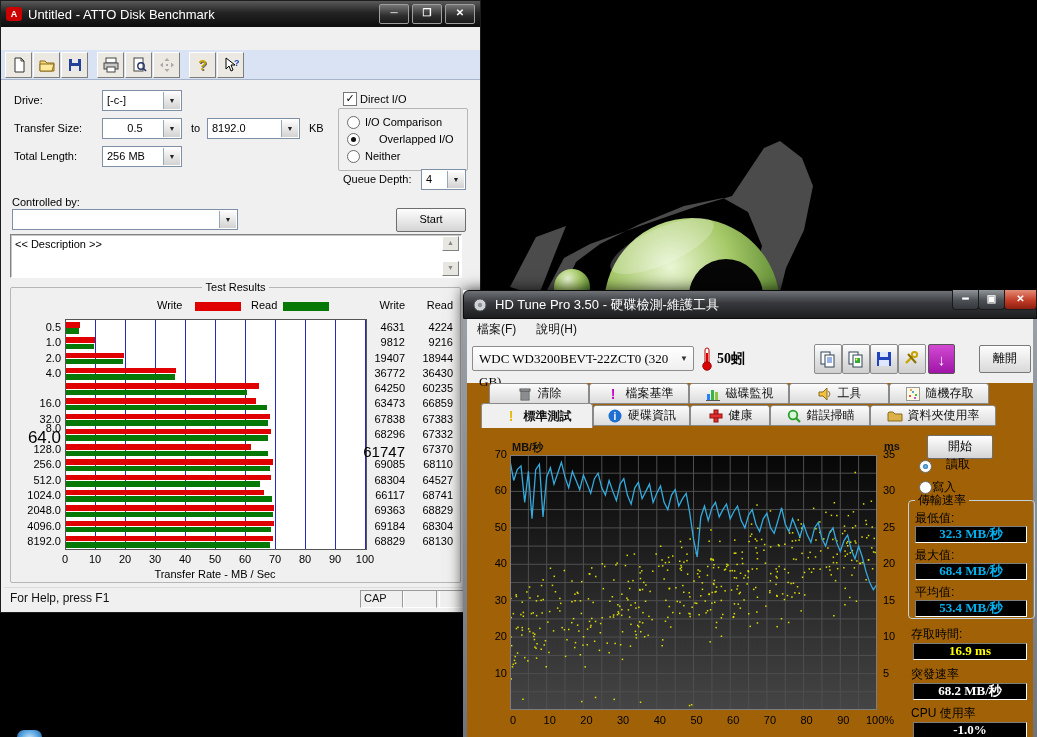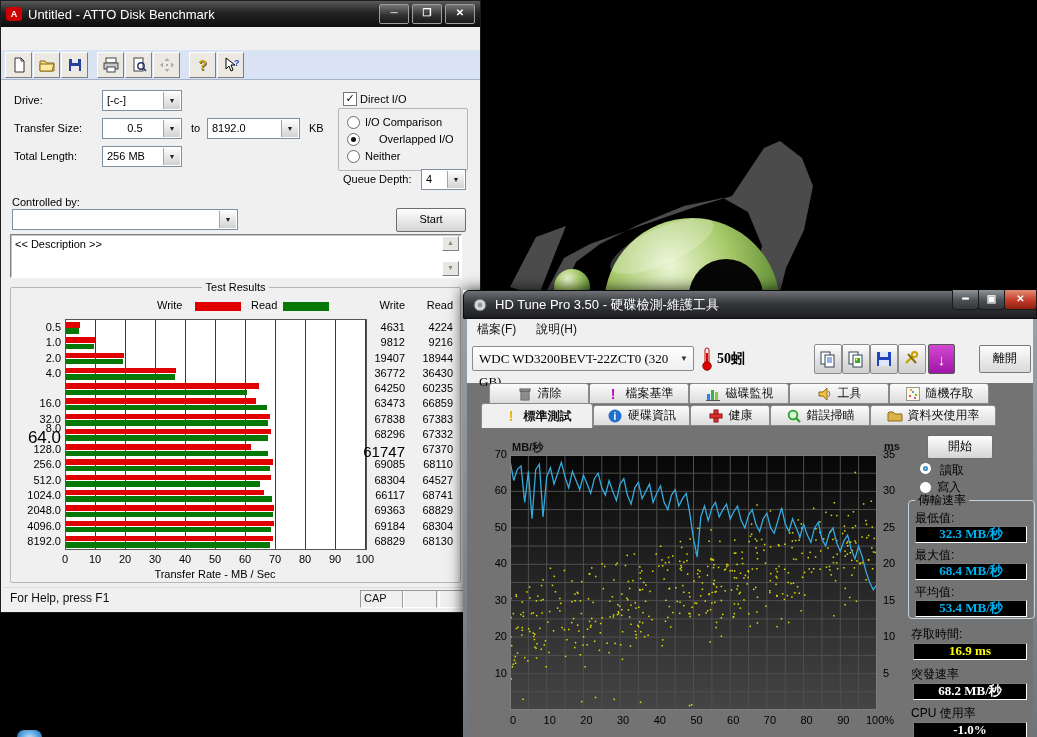--- a/index.html
+++ b/index.html
@@ -51,21 +51,21 @@
         border:1px solid;border-color:#fff #808080 #808080 #fff;font-size:7px;line-height:12px;
         text-align:center;color:#888;}
   
   .hdt{position:absolute;left:463px;top:290px;width:574px;height:447px;z-index:20;
         box-shadow:0 0 14px rgba(0,0,0,.8);}
   .hdt-titlebar{position:absolute;left:0;top:0;right:0;height:29px;border-radius:6px 6px 0 0;
         background:linear-gradient(#6e7176,#36383b 45%,#1c1d1f);color:#fff;font-size:13px;
         display:flex;align-items:center;padding-left:8px;box-sizing:border-box;border:1px solid #0c0c0c;}
   .hdt-frameL{position:absolute;left:0;top:29px;bottom:0;width:4px;background:linear-gradient(#9aa0a7,#6f747a);}
   .hdt-frameR{position:absolute;right:0;top:29px;bottom:0;width:4px;background:linear-gradient(#9aa0a7,#6f747a);}
-  .hdt-body{position:absolute;left:4px;right:4px;top:29px;bottom:0;background:#737373;}
+  .hdt-body{position:absolute;left:4px;right:4px;top:29px;bottom:0;background:#a16207;}
   .capbtn{position:absolute;top:0;height:19px;border:1px solid #1b1b1b;border-top:none;
         border-radius:0 0 4px 4px;background:linear-gradient(#8f9499,#4d5156 55%,#33363a);
         color:#fff;text-align:center;font-size:10px;line-height:17px;font-weight:bold;}
   .capbtn.close{background:linear-gradient(#e48b76,#c23d28 55%,#8e1f10);}
   .hdt-menubar{position:absolute;left:0;right:0;top:0;height:21px;display:flex;align-items:center;
         font-size:12px;color:#111;background:#f0f0f0;border-bottom:1px solid #e0e0e0;}
   .hbtn{position:absolute;background:linear-gradient(#fdfdfd,#dfdfdf 60%,#cfcfcf);border:1px solid #8c8c8c;
         border-radius:2px;display:flex;align-items:center;justify-content:center;}
   .tab{position:absolute;height:21px;background:linear-gradient(#fcfcfc,#dcdcdc);border:1px solid #898989;
         border-radius:3px 3px 0 0;display:flex;align-items:center;justify-content:center;gap:5px;
@@ -1022,25 +1022,25 @@
           <div style="left: 175.8px; top: 285px; width: 34px; text-align: center; font-size: 11px; position: absolute;">40</div>
           <div style="left: 212.5px; top: 285px; width: 34px; text-align: center; font-size: 11px; position: absolute;">50</div>
           <div style="left: 249.2px; top: 285px; width: 34px; text-align: center; font-size: 11px; position: absolute;">60</div>
           <div style="left: 285.9px; top: 285px; width: 34px; text-align: center; font-size: 11px; position: absolute;">70</div>
           <div style="left: 322.6px; top: 285px; width: 34px; text-align: center; font-size: 11px; position: absolute;">80</div>
           <div style="left: 359.3px; top: 285px; width: 34px; text-align: center; font-size: 11px; position: absolute;">90</div>
           <div style="left: 396px; top: 285px; width: 34px; text-align: center; font-size: 11px; position: absolute;">100%</div>
         </div>
 
       <div class="btn" style="left:460px;top:116px;width:64px;height:22px;line-height:20px;font-size:12px;">開始</div>
-      <div class="abs" style="left:452px;top:143px;display:flex;align-items:flex-start;gap:8px;">
+      <div class="abs" style="left:452px;top:137px;display:flex;align-items:flex-end;gap:14px;">
         <span class="radio sel bluesel"></span>
         <span class="plbl" style="position:static;">讀取</span>
       </div>
-      <div class="abs" style="left:452px;top:160px;display:flex;align-items:center;gap:5px;">
+      <div class="abs" style="left:452px;top:160px;display:flex;align-items:center;">
         <span class="radio"></span>
         <span class="plbl" style="position:static;">寫入</span>
       </div>
 
       <fieldset class="gb2" style="left:441px;top:173px;width:125px;height:125px;">
         <legend>傳輸速率</legend>
         <div class="plbl" style="left:6px;top:1px;">最低值:</div>
         <div class="vbox" style="left:6px;top:17px;width:110px;height:15px;color:#00b2f0;">32.3 MB/秒</div>
         <div class="plbl" style="left:6px;top:38px;">最大值:</div>
         <div class="vbox" style="left:6px;top:54px;width:110px;height:15px;color:#00b2f0;">68.4 MB/秒</div>

